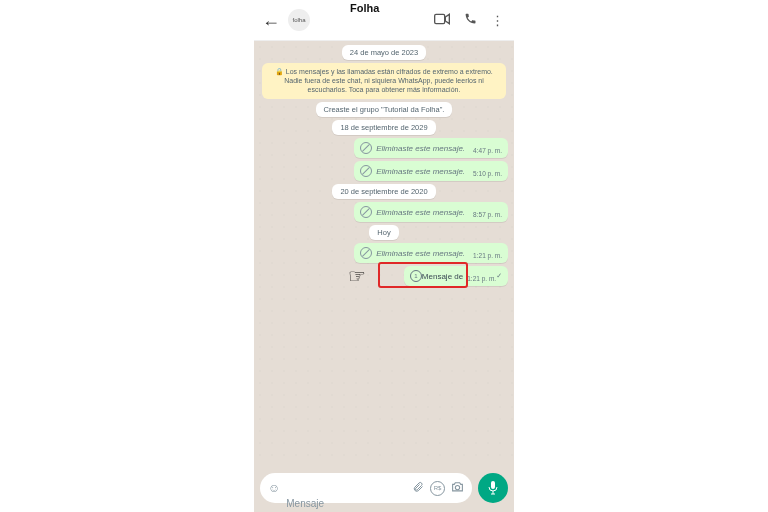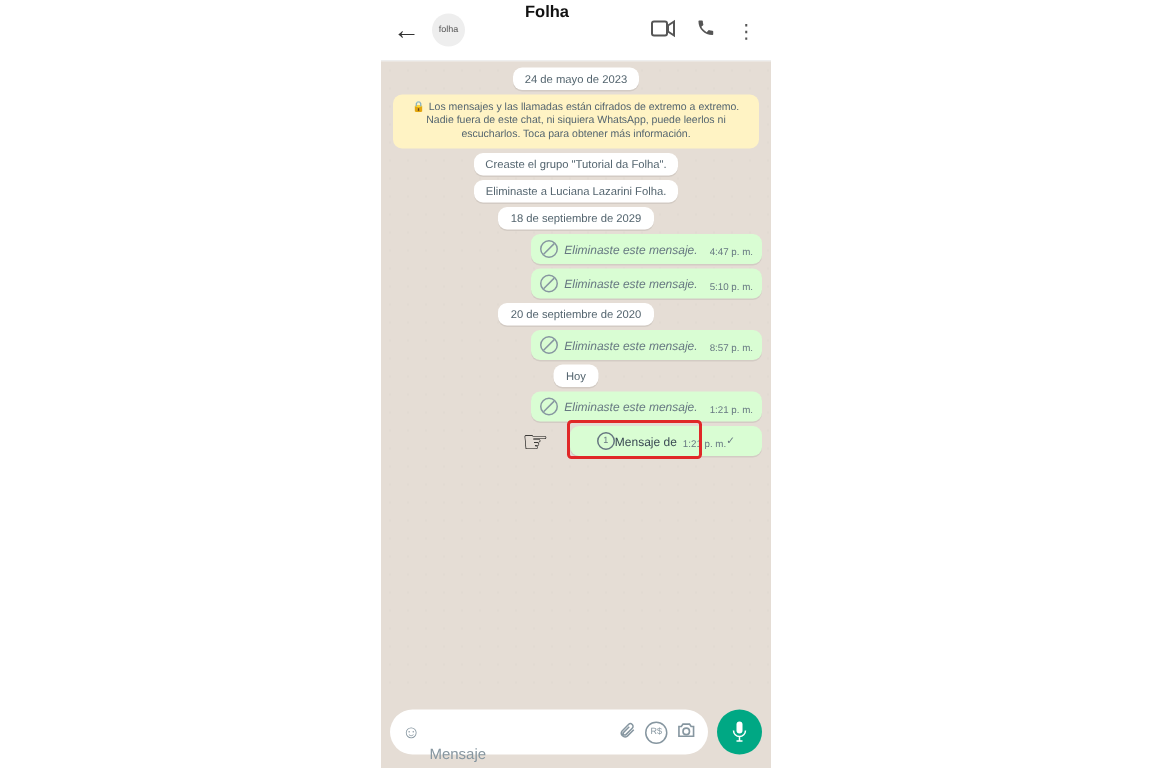--- a/index.html
+++ b/index.html
@@ -144,21 +144,21 @@
   }
   .tick {
     font-size: 7px;
     color: #667781;
     font-style: normal;
   }
   .voicemsg {
     background: #d9fdd3;
     border-radius: 6px;
     box-shadow: 0 1px 0 rgba(0,0,0,0.08);
-    padding: 4px 18px;
+    padding: 4px 6px;
     display: flex;
     align-items: center;
     gap: 0;
     font-size: 8px;
     color: #3b4a54;
   }
   .one-circle {
     width: 10px;
     height: 10px;
     border: 1.2px solid #667781;
@@ -255,21 +255,20 @@
     <div class="hicon">⋮</div>
   </div>
 
   <div class="chat">
 
     <div class="datechip">24 de mayo de 2023</div>
 
     <div class="encryptbox">🔒 Los mensajes y las llamadas están cifrados de extremo a extremo. Nadie fuera de este chat, ni siquiera WhatsApp, puede leerlos ni escucharlos. Toca para obtener más información.</div>
 
     <div class="syschip">Creaste el grupo "Tutorial da Folha".</div>
-    <div class="syschip">Eliminaste a Luciana Lazarini Folha.</div>
 
     <div class="datechip">18 de septiembre de 2029</div>
 
     <div class="row out">
       <div class="bubble">
         <span class="del-icon"></span>
         <span>Eliminaste este mensaje.</span>
         <span class="time">4:47 p. m.</span>
       </div>
     </div>

